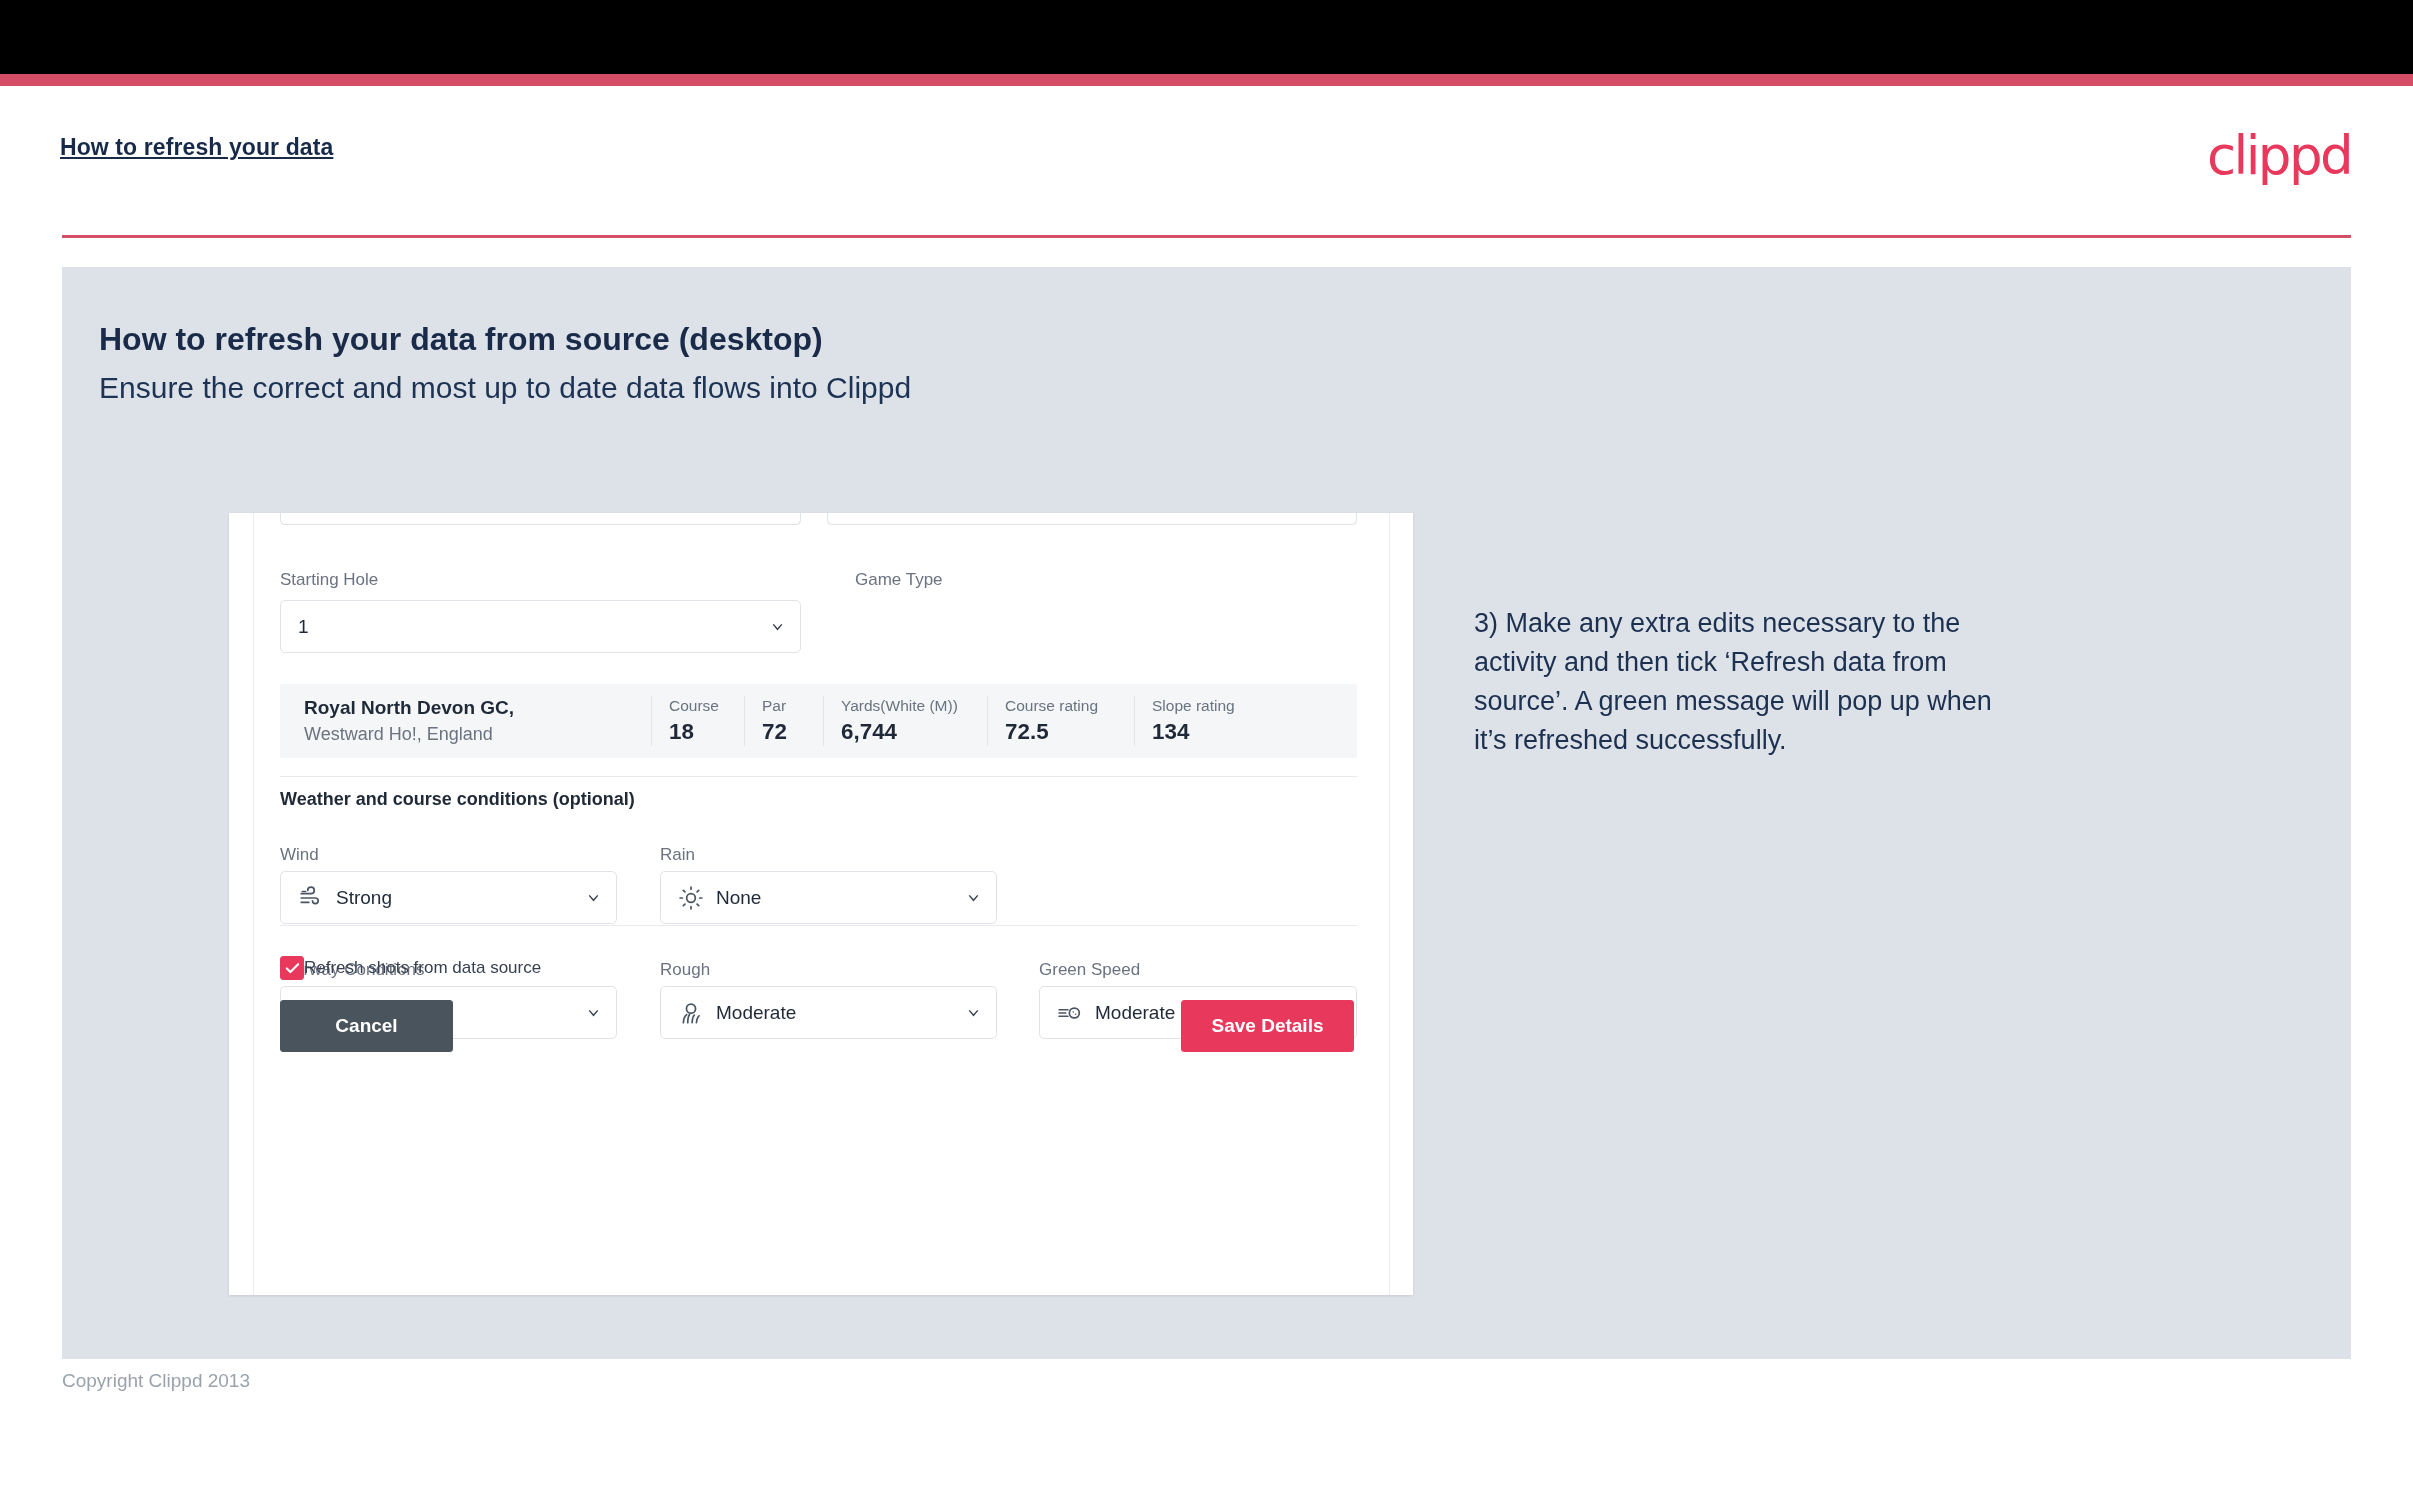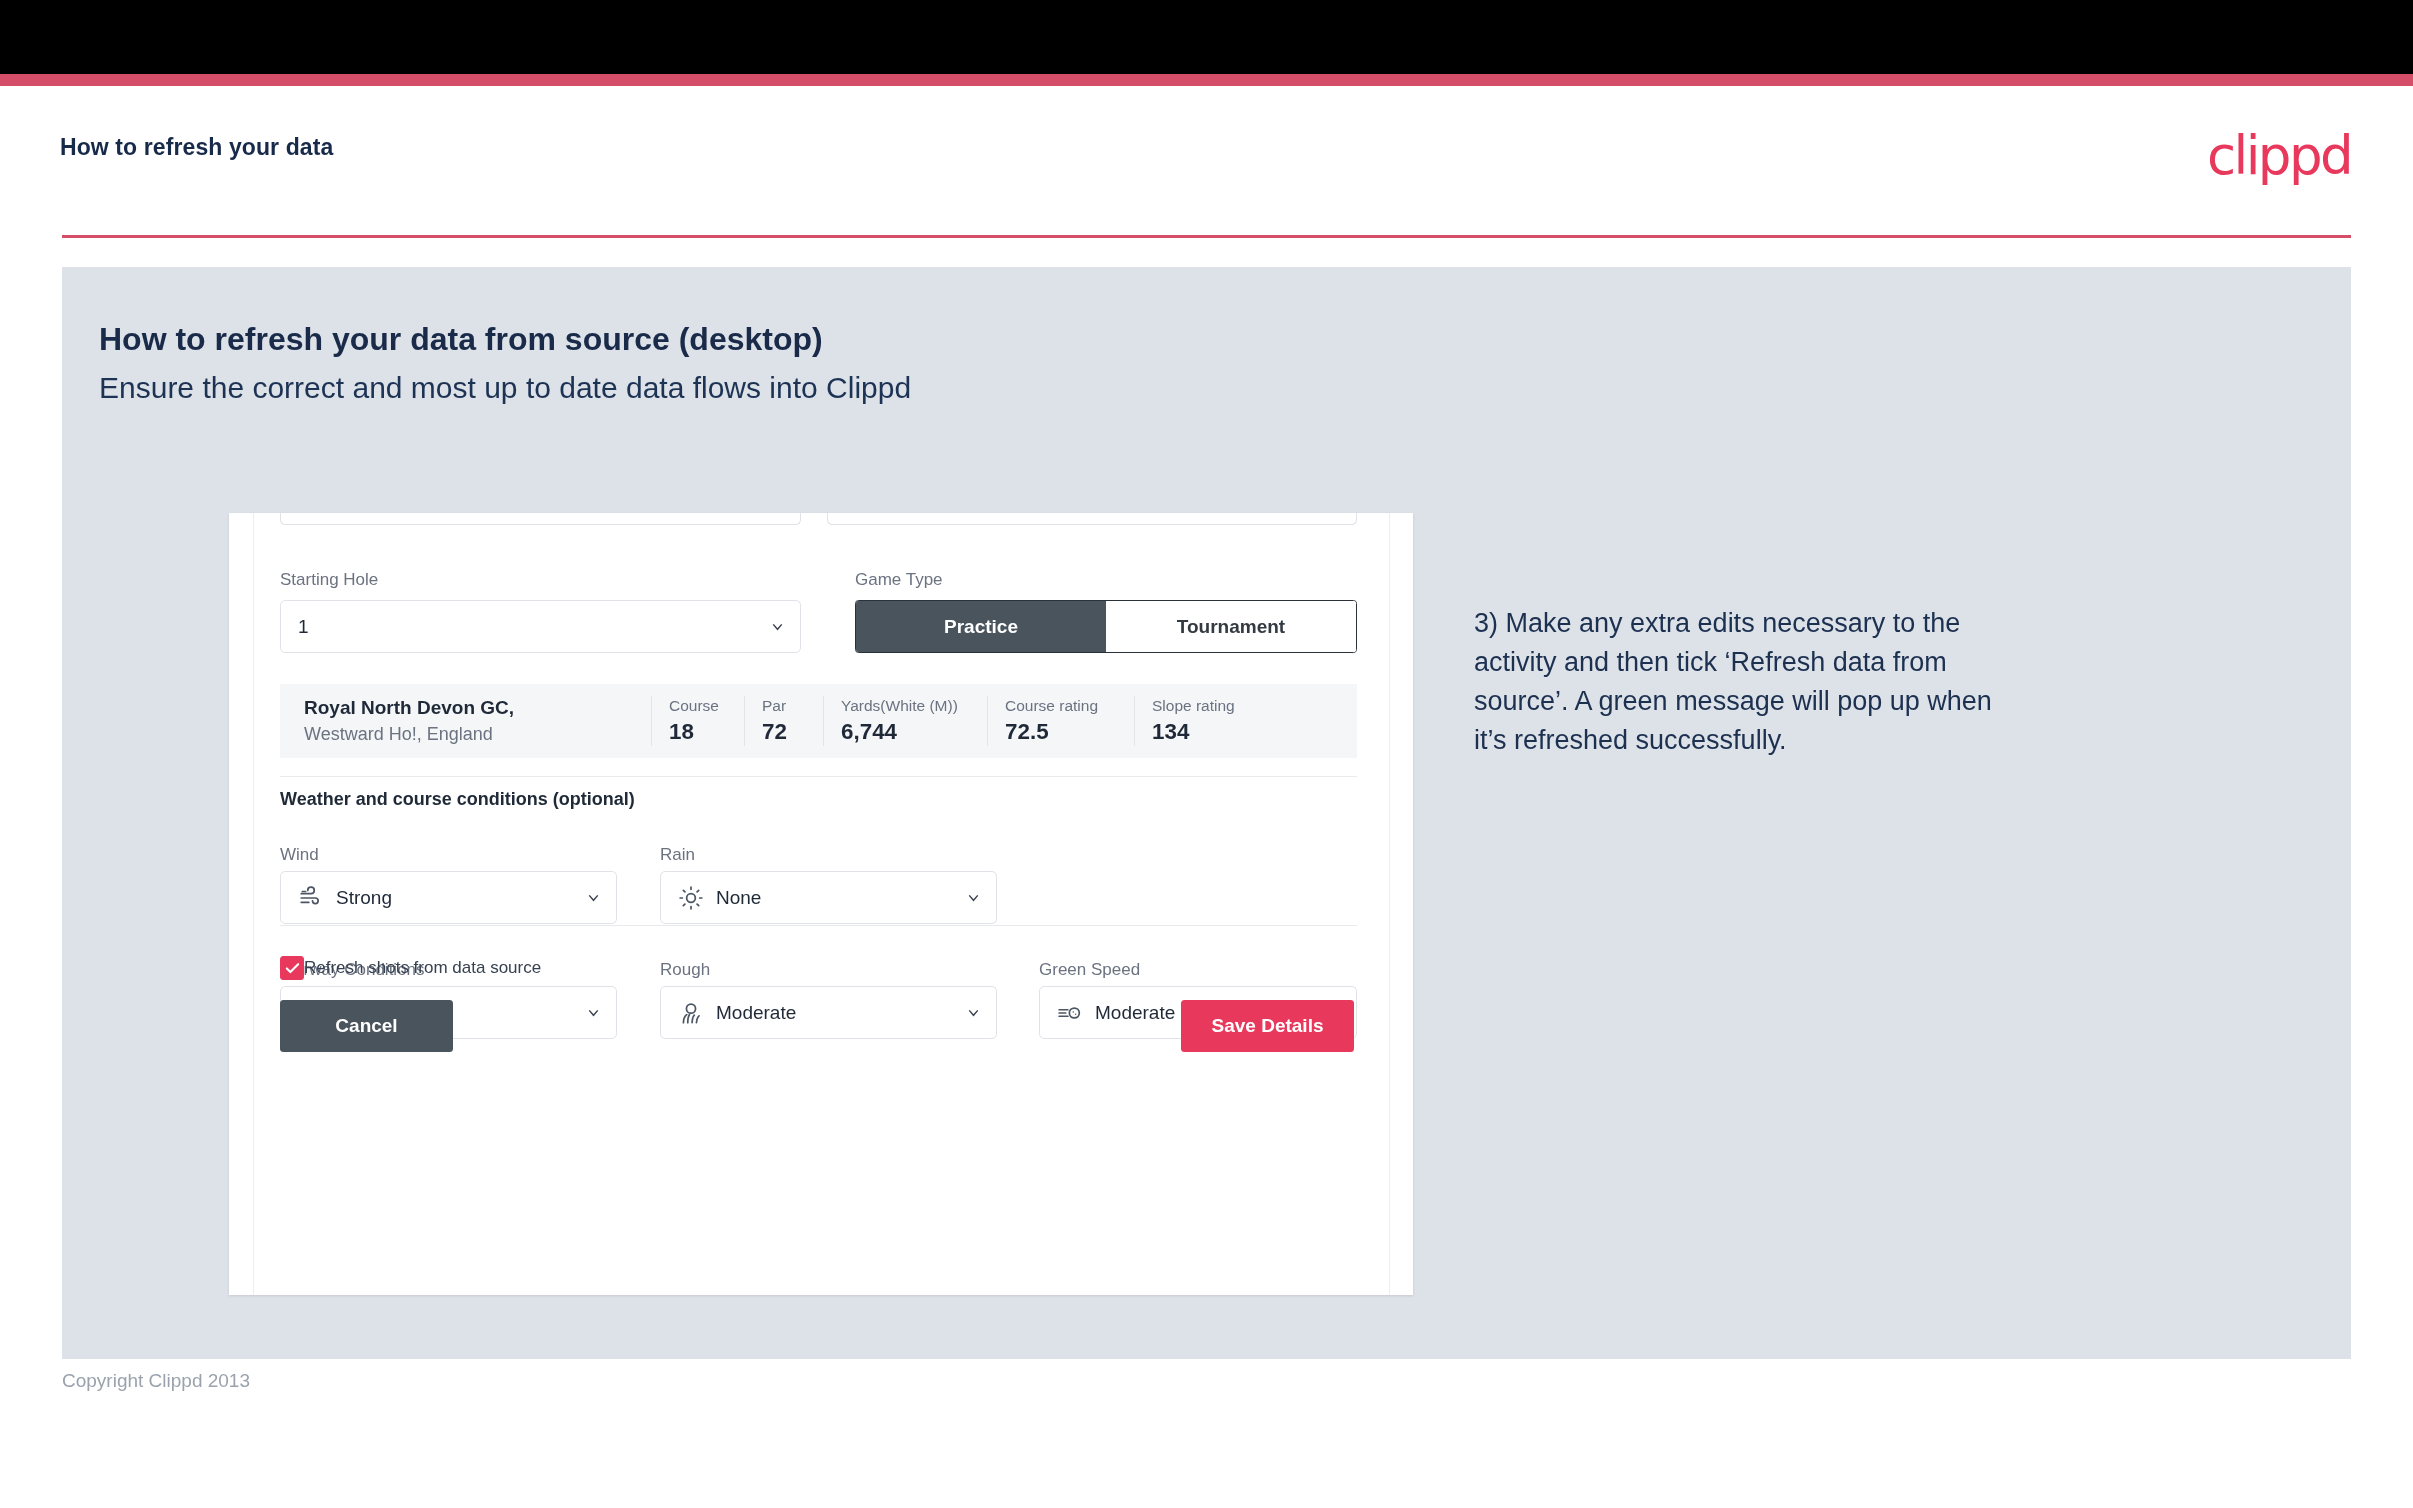--- a/index.html
+++ b/index.html
@@ -29,20 +29,21 @@
     position: absolute; left: 0; top: 74px;
     width: 2413px; height: 12px;
     background: #d44e68;
   }
 
   
   .header-title {
     position: absolute; left: 60px; top: 134px;
     font-size: 23px; font-weight: bold; color: #182a49;
     letter-spacing: 0.1px;
+    text-decoration: underline;
   }
   .header-logo {
     position: absolute; right: 62px; top: 129px;
     font-size: 53px; font-weight: normal; color: #e8385c;
     letter-spacing: -2.6px; line-height: 53px;
     font-family: "DejaVu Sans", sans-serif;
   }
   .header-rule {
     position: absolute; left: 62px; top: 235px;
     width: 2289px; height: 2.6px; background: #d44e68;
@@ -218,24 +219,20 @@
 
       <div class="fld-label" style="left:26px; top:57px;">Starting Hole</div>
       <div class="select-box" style="left:26px; top:87px; width:521px;">
         <span class="select-value">1</span>
         <svg class="chev" viewBox="0 0 24 24" fill="none" stroke="#3a4250" stroke-width="2">
           <polyline points="6,9 12,16 18,9"></polyline>
         </svg>
       </div>
 
       <div class="fld-label" style="left:601px; top:57px;">Game Type</div>
-      <div class="toggle">
-        <div class="toggle-seg on">Practice</div>
-        <div class="toggle-seg off">Tournament</div>
-      </div>
 
       <div class="course-card">
         <div class="course-name-wrap">
           <div class="course-name">Royal North Devon GC,</div>
           <div class="course-loc">Westward Ho!, England</div>
         </div>
         <div class="stat" style="width:93px;">
           <span class="stat-label">Course</span>
           <span class="stat-value">18</span>
         </div>

